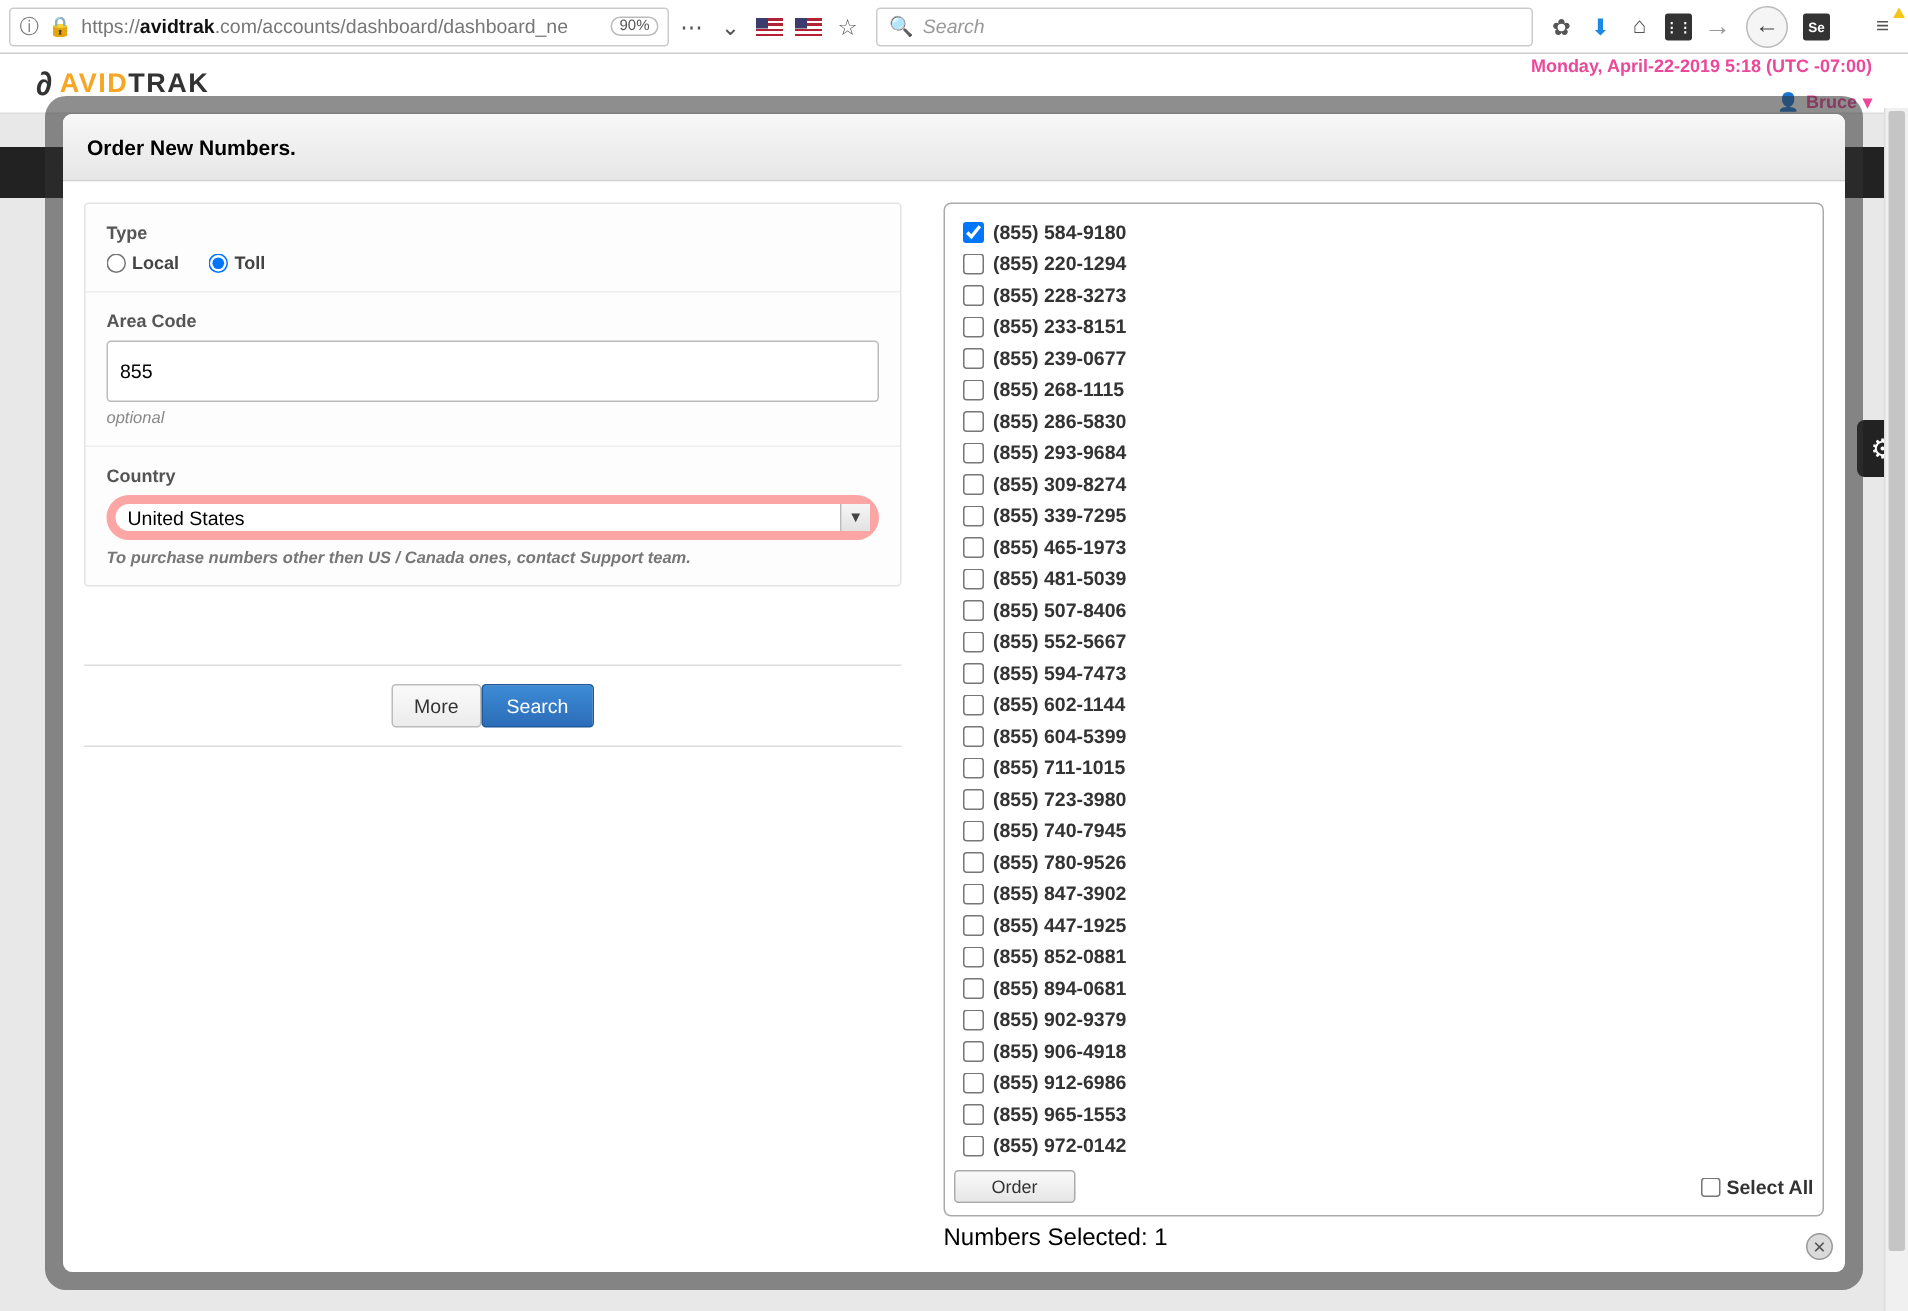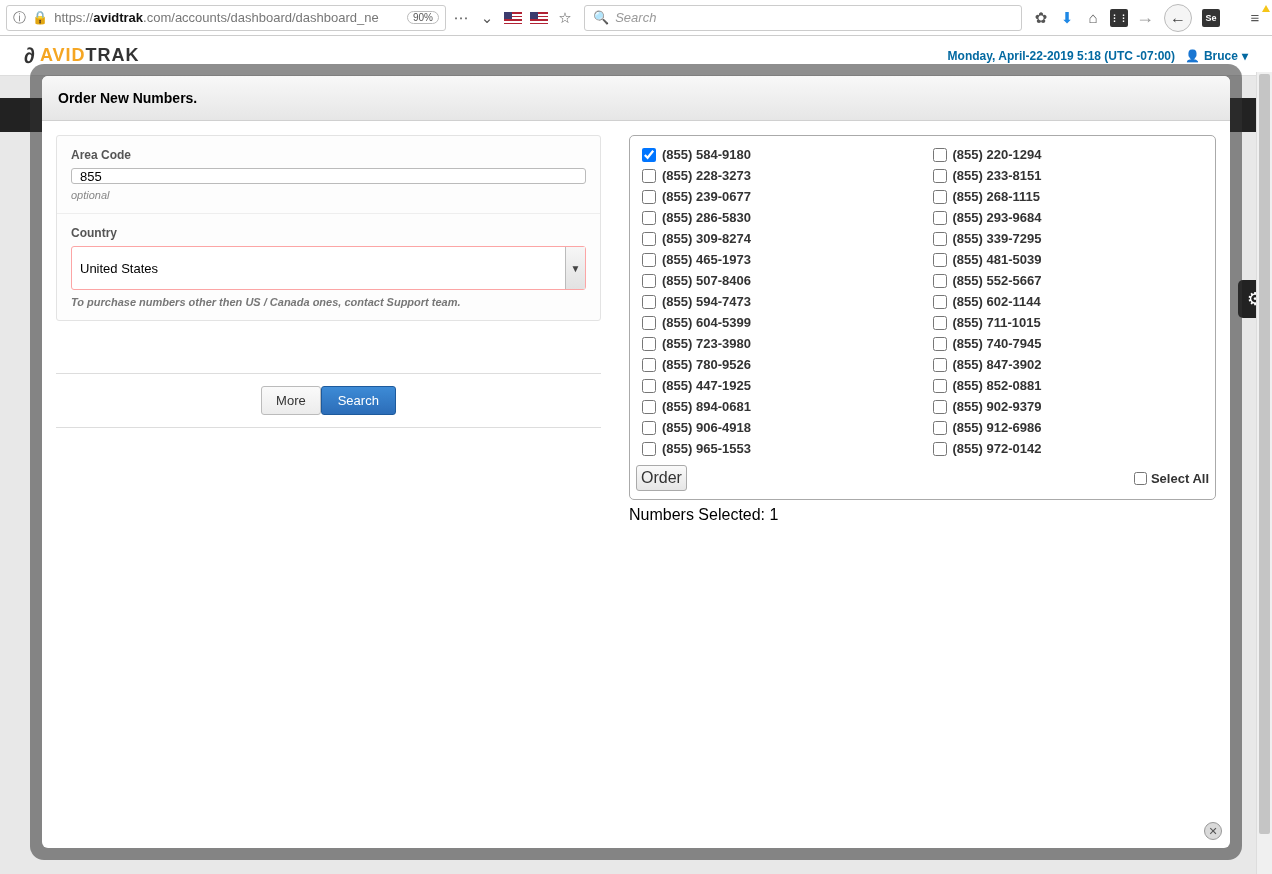--- a/index.html
+++ b/index.html
@@ -83,21 +83,21 @@
 .header-bar {
   height: 40px; background: #fff;
   border-bottom: 1px solid #ddd;
   display: flex; align-items: center;
   justify-content: space-between;
   padding: 0 24px;
 }
 .logo-text { color: #f5a623; font-weight: bold; font-size: 18px; letter-spacing: 1px; display: flex; align-items: center; gap: 4px; }
 .logo-text .brand-dark { color: #333; }
 .logo-icon { color: #333; font-size: 22px; }
-.header-right { display: flex; align-items: flex-end; gap: 10px; font-size: 12px; color: #0369a1; font-weight: bold; }
+.header-right { display: flex; align-items: flex-end; gap: 10px; font-size: 12px; color: #ec4899; font-weight: bold; flex-direction: column; }
 .nav-strip {
   height: 34px; background: #222; margin-top: 22px;
 }
 .overlay {
   position: absolute;
   top: 28px; left: 30px; right: 30px; bottom: 14px;
   background: rgba(50,50,50,0.55);
   border-radius: 14px;
   padding: 12px;
 }
@@ -134,28 +134,28 @@
 }
 .fb-row {
   padding: 12px 14px;
   border-bottom: 1px solid #eee;
 }
 .fb-row:last-child { border-bottom: none; }
 .fb-label { font-weight: bold; color: #555; font-size: 12px; margin-bottom: 6px; }
 .radio-group { display: flex; gap: 20px; margin-top: 6px; align-items: center; }
 .radio-item { display: flex; align-items: center; gap: 4px; font-size: 12px; font-weight: bold; color: #444; }
 .text-input {
-  width: 100%; height: 16px;
+  width: 100%; height: 41px;
   border: 1px solid #bbb; border-radius: 3px;
   padding: 0 8px; font-size: 13px;
   background: #fff;
 }
 .hint-text { font-style: italic; color: #888; font-size: 11px; margin-top: 5px; font-weight: normal; }
 .select-wrap {
-  display: flex; border: 1px solid #fca5a5; border-radius: 3px; height: 44px;
+  display: flex; border: 6px solid #fca5a5; border-radius: 15px; height: 30px;
   background: #fff;
 }
 .select-wrap .sel-text { flex: 1; padding: 0 8px; display: flex; align-items: center; font-size: 13px; }
 .select-wrap .sel-btn {
   width: 20px; background: linear-gradient(#f6f6f6, #e2e2e2);
   border-left: 1px solid #bbb; display: flex; align-items: center; justify-content: center;
   font-size: 10px; color: #444;
 }
 .support-note { font-style: italic; color: #777; font-size: 11px; margin-top: 6px; font-weight: bold; }
 .button-row {
@@ -175,28 +175,28 @@
 .btn-search {
   background: linear-gradient(#3d8bd6, #2c6db8);
   border: 1px solid #1d5a9c; border-radius: 3px;
   padding: 6px 16px; font-size: 13px; color: #fff;
   cursor: pointer;
 }
 .number-grid-box {
   border: 1px solid #aaa; border-radius: 5px;
   padding: 10px 6px 8px 6px;
 }
-.number-grid { display: grid; grid-template-columns: repeat(2, 1fr); gap: 4px 8px; }
+.number-grid { display: grid; grid-template-columns: repeat(1, 1fr); gap: 4px 8px; }
 .num-item { display: flex; align-items: center; gap: 6px; font-size: 13px; font-weight: bold; color: #333; padding: 1px 6px; white-space: nowrap; }
 .num-item input[type=checkbox] { width: 14px; height: 14px; }
 .grid-footer { display: flex; justify-content: space-between; align-items: center; margin-top: 8px; }
 .btn-order {
   background: linear-gradient(#fafafa, #e6e6e6);
   border: 1px solid #aaa; border-radius: 3px;
-  padding: 3px 4px; font-size: 16px; color: #333;
+  padding: 3px 24px; font-size: 12px; color: #333;
   cursor: pointer;
 }
 .select-all { display: flex; align-items: center; gap: 4px; font-size: 13px; font-weight: bold; color: #333; margin-left: 36px; }
 .selected-count { font-weight: normal; font-size: 16px; margin-top: 6px; }
 .close-icon {
   position: absolute; bottom: 8px; right: 8px;
   width: 18px; height: 18px; border-radius: 50%;
   background: #dadada; border: 1px solid #999;
   display: flex; align-items: center; justify-content: center;
   font-size: 11px; color: #555; cursor: pointer;
@@ -271,20 +271,33 @@
   <div class="settings-tab">
     <span>⚙</span>
   </div>
 
   <div class="overlay">
     <div class="modal">
       <div class="modal-header">Order New Numbers.</div>
       <div class="modal-body">
         <div class="left-col">
           <div class="form-block">
+            <div class="fb-row">
+              <div class="fb-label">Type</div>
+              <div class="radio-group">
+                <label class="radio-item">
+                  <input type="radio" name="numtype" style="">
+                  <span>Local</span>
+                </label>
+                <label class="radio-item">
+                  <input type="radio" name="numtype" checked="" style="">
+                  <span>Toll</span>
+                </label>
+              </div>
+            </div>
             <div class="fb-row">
               <div class="fb-label">Area Code</div>
               <input class="text-input" type="text" value="855" style="">
               <div class="hint-text">optional</div>
             </div>
             <div class="fb-row">
               <div class="fb-label">Country</div>
               <div class="select-wrap">
                 <div class="sel-text">United States</div>
                 <div class="sel-btn">▼</div>

